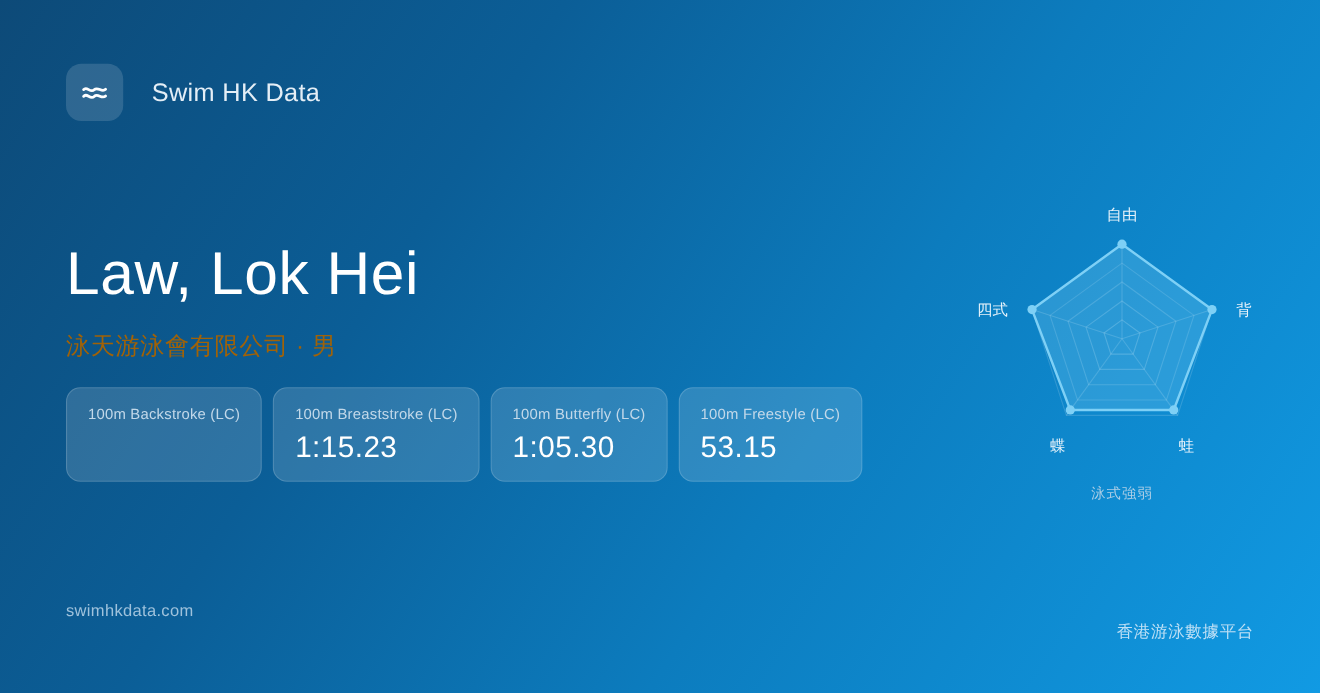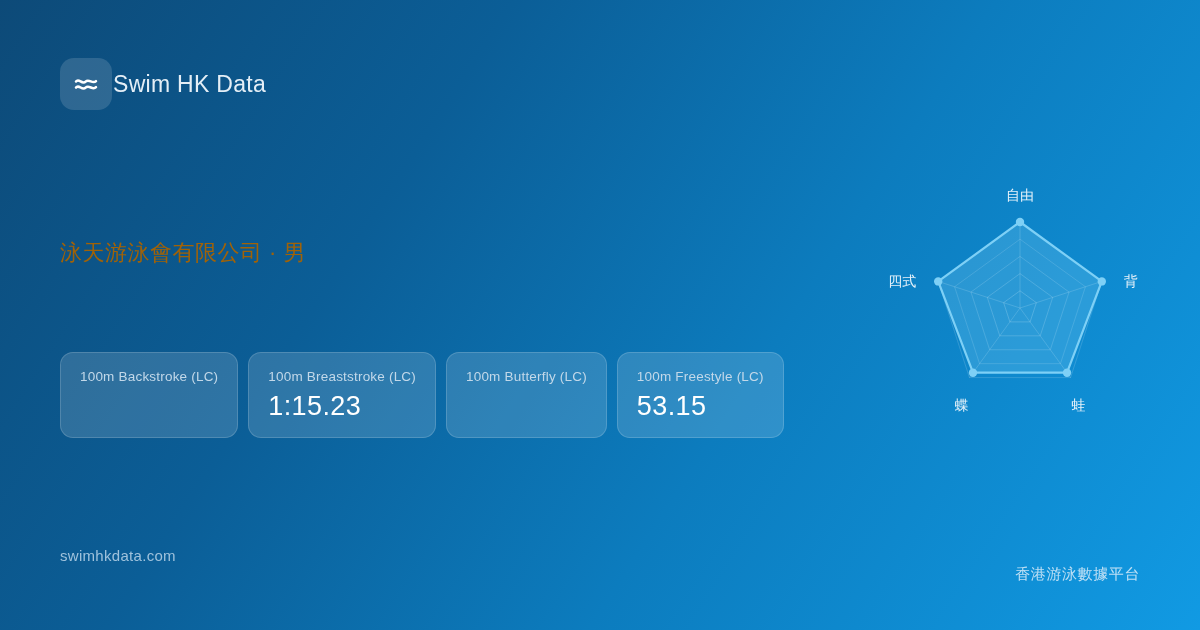--- a/index.html
+++ b/index.html
@@ -7,21 +7,21 @@
   body {
     font-family: "Liberation Sans", "DejaVu Sans", sans-serif;
     background: linear-gradient(123deg, #0d4a78 0%, #0b5e97 32%, #0c7cbe 62%, #119ae3 100%);
     position: relative;
     -webkit-font-smoothing: antialiased;
   }
 
   
   .brand {
     position:absolute; left:60px; top:58px;
-    display:flex; align-items:center; gap:1px;
+    display:flex; align-items:center; gap:26px;
   }
   .brand-logo {
     width:52px; height:52px; border-radius:14px;
     background: rgba(255,255,255,0.14);
     display:flex; align-items:center; justify-content:center;
   }
   .brand-logo svg { display:block; }
   .brand-name {
     font-size:23px; font-weight:400; color:#e4eef6; letter-spacing:0.3px;
   }
@@ -83,33 +83,35 @@
   <div class="brand-logo">
     <svg width="30" height="30" viewBox="0 0 30 30" aria-hidden="true">
       <path d="M5 12.5 C8 8.6, 11 16.2, 14.6 12.6 C18 9.2, 21.6 15.6, 25 12.1" fill="none" stroke="#ffffff" stroke-width="2.5" stroke-linecap="round"></path>
       <path d="M5 18.6 C8 14.7, 11 22.3, 14.6 18.7 C18 15.3, 21.6 21.7, 25 18.2" fill="none" stroke="#ffffff" stroke-width="2.5" stroke-linecap="round"></path>
     </svg>
   </div>
   <span class="brand-name">Swim HK Data</span>
 </div>
 
 <div class="hero">
+  <h1 class="athlete-name">Law, Lok Hei</h1>
   <div class="athlete-meta">泳天游泳會有限公司 · 男</div>
 </div>
 
 <div class="stats">
   <div class="stat-card">
     <div class="stat-label">100m Backstroke (LC)</div>
   </div>
   <div class="stat-card">
     <div class="stat-label">100m Breaststroke (LC)</div>
     <div class="stat-value">1:15.23</div>
   </div>
   <div class="stat-card">
     <div class="stat-label">100m Butterfly (LC)</div>
+    <div class="stat-value">1:05.30</div>
   </div>
   <div class="stat-card">
     <div class="stat-label">100m Freestyle (LC)</div>
     <div class="stat-value">53.15</div>
   </div>
 </div>
 
 <div class="radar-wrap">
   <svg width="280" height="280" viewBox="0 0 280 280">
     <g>
@@ -134,16 +136,17 @@
         <circle cx="92.99" cy="204.71" r="4.2" fill="#7ed0f6"></circle>
         <circle cx="58.21" cy="113.42" r="4.2" fill="#7ed0f6"></circle>
       </g>
 
     <text class="axis-label" id="lbl-top" text-anchor="middle" x="140.0" y="32.0">自由</text>
     <text class="axis-label" id="lbl-right" text-anchor="start" x="243.8" y="118.4">背</text>
     <text class="axis-label" id="lbl-br" text-anchor="middle" x="198.5" y="241.6">蛙</text>
     <text class="axis-label" id="lbl-bl" text-anchor="middle" x="81.5" y="241.6">蝶</text>
     <text class="axis-label" id="lbl-left" text-anchor="end" x="36.2" y="118.4">四式</text>
   </svg>
+  <div class="radar-caption">泳式強弱</div>
 </div>
 
 <div class="footer-left">swimhkdata.com</div>
 <div class="footer-right">香港游泳數據平台</div>
 
 </body></html>

